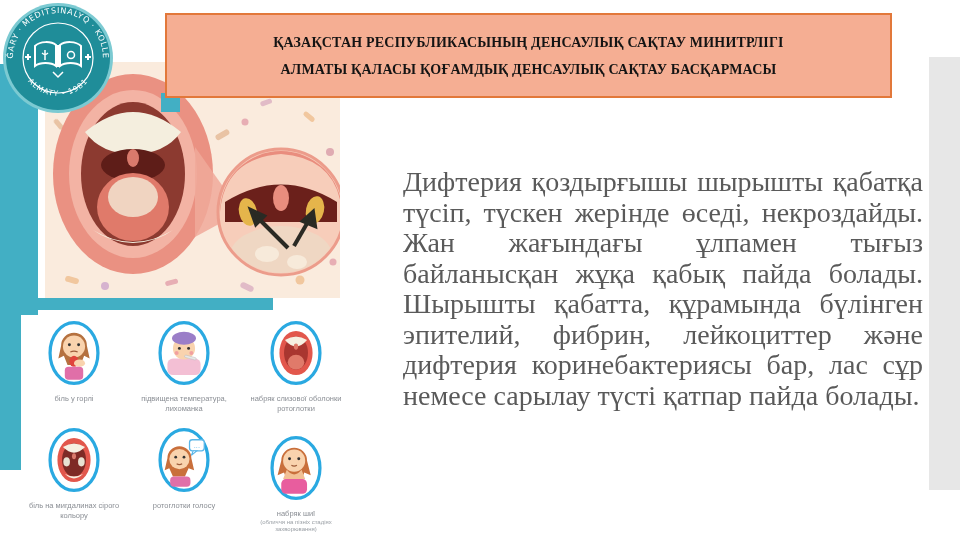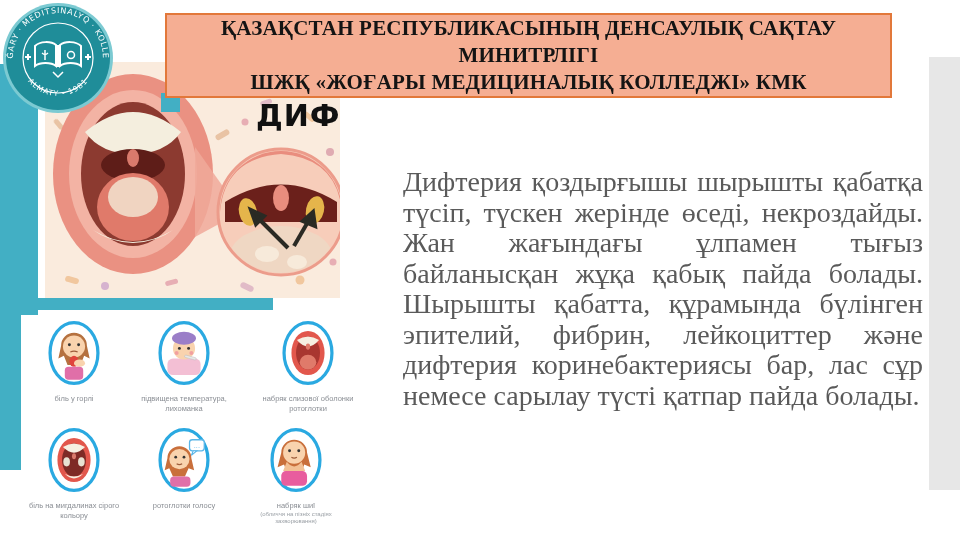--- a/index.html
+++ b/index.html
@@ -9,21 +9,21 @@
   
   .teal-bar{position:absolute;left:0;top:64px;width:38px;height:406px;background:#42AFC4;z-index:1;}
   .teal-underline{position:absolute;left:33px;top:298px;width:240px;height:12px;background:#42AFC4;z-index:3;}
   .teal-chip{position:absolute;left:161px;top:93px;width:19px;height:19px;background:#42AFC4;z-index:4;}
 
   
   .header-box{position:absolute;left:165px;top:13px;width:727px;height:85px;background:#F5AE93;
     border:2px solid #E2783A;box-sizing:border-box;z-index:6;display:flex;flex-direction:column;
     justify-content:center;text-align:center;}
   .header-box div{font-family:"Liberation Serif",serif;font-weight:bold;color:#141414;
-    font-size:21px;line-height:27px;letter-spacing:0.2px;}
+    font-size:14px;line-height:27px;letter-spacing:0.2px;}
 
   
   .gray-panel{position:absolute;left:929px;top:57px;width:31px;height:433px;background:#E7E7E7;z-index:1;}
 
   
   .mouth-image{position:absolute;left:45px;top:62px;width:295px;height:236px;background:#FAEBDD;z-index:2;overflow:hidden;}
   .dif-label{position:absolute;left:211px;top:36px;font-family:"DejaVu Sans",sans-serif;
     font-weight:800;font-size:30px;color:#101010;letter-spacing:1px;z-index:3;}
 
   
@@ -98,21 +98,20 @@
           <ellipse cx="270" cy="148" rx="9" ry="14" fill="#E5B54B" transform="rotate(12 270 148)"></ellipse>
         </g>
         <g stroke="#2A2A24" stroke-width="4" fill="#2A2A24">
           <line x1="243" y1="186" x2="213" y2="156"></line>
           <polygon points="206,148 219,154 211,162"></polygon>
           <line x1="249" y1="184" x2="264" y2="158"></line>
           <polygon points="268,150 270,164 258,159"></polygon>
         </g>
       </g>
     </svg>
-    <div class="dif-label">ДИФ</div>
   </div>
 
   <svg style="position:absolute;left:0;top:0;z-index:7;" width="116" height="116" viewBox="0 0 116 116">
     <circle cx="58" cy="58" r="55" fill="#7CCAD2"></circle>
     <circle cx="58" cy="58" r="52" fill="#1F8D99"></circle>
     <circle cx="58" cy="58" r="35" fill="none" stroke="#ffffff" stroke-width="1.2"></circle>
     <defs>
       <path id="arcTop" d="M 13,58 A 45,45 0 0 1 103,58"></path>
       <path id="arcBot" d="M 20,58 A 38,38 0 0 0 96,58"></path>
     </defs>
@@ -130,21 +129,21 @@
       <line x1="-13" y1="-7" x2="-13" y2="3" stroke-width="1.5"></line>
       <path d="M-16,-4 q3,3 6,0" stroke-width="1.2"></path>
       <path d="M-33,0 h6 M-30,-3 v6" stroke-width="2"></path>
       <path d="M27,0 h6 M30,-3 v6" stroke-width="2"></path>
       <path d="M-5,15 L0,20 L5,15" stroke-width="1.5"></path>
     </g>
   </svg>
 
   <div class="header-box">
     <div>ҚАЗАҚСТАН РЕСПУБЛИКАСЫНЫҢ ДЕНСАУЛЫҚ САҚТАУ МИНИТРЛІГІ</div>
-    <div>ШЖҚ  «ЖОҒАРЫ МЕДИЦИНАЛЫҚ КОЛЛЕДЖІ» КМК</div>
+    <div>АЛМАТЫ ҚАЛАСЫ ҚОҒАМДЫҚ ДЕНСАУЛЫҚ САҚТАУ БАСҚАРМАСЫ</div>
   </div>
 
   <div class="symptoms">
 
     <div class="sym-cell" style="left:110px;top:3px;">
       <svg width="56" height="70" viewBox="0 0 60 76">
         <ellipse cx="30" cy="38" rx="26" ry="33" fill="#fff" stroke="#2AA9E1" stroke-width="3.5"></ellipse>
         <rect x="12" y="44" width="36" height="18" rx="6" fill="#F3BFD4"></rect>
         <circle cx="30" cy="33" r="12" fill="#F9D3AE"></circle>
         <ellipse cx="30" cy="22" rx="13" ry="7" fill="#9B7EC8"></ellipse>
@@ -165,21 +164,21 @@
         <circle cx="25" cy="29" r="1.6" fill="#333"></circle>
           <circle cx="35" cy="29" r="1.6" fill="#333"></circle>
         <path d="M26,37 q4,-2 8,0" stroke="#9C5B3A" stroke-width="1.3" fill="none"></path>
         <ellipse cx="30" cy="47" rx="5" ry="6" fill="#E0443C"></ellipse>
         <ellipse cx="36" cy="49" rx="6" ry="4" fill="#F9D3AE"></ellipse>
         <rect x="20" y="53" width="20" height="14" rx="4" fill="#E06FA8"></rect>
       </svg>
       <div class="sym-caption">біль у горлі</div>
     </div>
 
-    <div class="sym-cell" style="left:222px;top:3px;margin-left:12px;">
+    <div class="sym-cell" style="left:222px;top:3px;">
       <svg width="56" height="70" viewBox="0 0 60 76">
         <ellipse cx="30" cy="38" rx="26" ry="33" fill="#fff" stroke="#2AA9E1" stroke-width="3.5"></ellipse>
         <ellipse cx="30" cy="38" rx="18" ry="24" fill="#E2574C"></ellipse>
         <ellipse cx="30" cy="38" rx="13" ry="18" fill="#A93630"></ellipse>
         <path d="M18,24 q12,-8 24,0 q-6,7 -12,7 q-6,0 -12,-7 Z" fill="#F6F0E2"></path>
         <ellipse cx="30" cy="48" rx="9" ry="8" fill="#E07A6A"></ellipse>
         <ellipse cx="30" cy="31" rx="2.4" ry="3.4" fill="#E07A6A"></ellipse>
       </svg>
       <div class="sym-caption">набряк слизової оболонки ротоглотки</div>
     </div>
@@ -207,21 +206,21 @@
           <circle cx="30" cy="35" r="1.5" fill="#333"></circle>
         <path d="M22,42 q3,2 6,0" stroke="#9C5B3A" stroke-width="1.2" fill="none"></path>
         <rect x="15" y="56" width="22" height="11" rx="4" fill="#E06FA8"></rect>
         <rect x="36" y="16" width="16" height="12" rx="3" fill="#fff" stroke="#5AB6E8" stroke-width="1.4"></rect>
         <path d="M40,28 l-2,5 6,-5 Z" fill="#fff" stroke="#5AB6E8" stroke-width="1.2"></path>
         <text x="44" y="25" font-family="DejaVu Sans" font-size="7" fill="#5AB6E8" text-anchor="middle">...</text>
       </svg>
       <div class="sym-caption">ротоглотки голосу</div>
     </div>
 
-    <div class="sym-cell" style="left:222px;top:110px;">
+    <div class="sym-cell" style="left:222px;top:118px;">
       <svg width="56" height="70" viewBox="0 0 60 76">
         <ellipse cx="30" cy="38" rx="26" ry="33" fill="#fff" stroke="#2AA9E1" stroke-width="3.5"></ellipse>
         <path d="M14,30 a14,14 0 0 1 28,0 l4,16 -7,-3 -3,8 -16,0 -3,-8 -7,3 Z" fill="#C96F3B"></path>
         <circle cx="28" cy="30" r="12" fill="#F9D3AE"></circle>
         <circle cx="23" cy="28" r="1.6" fill="#333"></circle>
           <circle cx="33" cy="28" r="1.6" fill="#333"></circle>
         <path d="M25,35 q3,2 6,0" stroke="#9C5B3A" stroke-width="1.2" fill="none"></path>
         <path d="M20,40 q8,10 16,0 l4,10 -24,0 Z" fill="#F2C094"></path>
         <rect x="14" y="50" width="28" height="16" rx="5" fill="#E85D9E"></rect>
       </svg>

